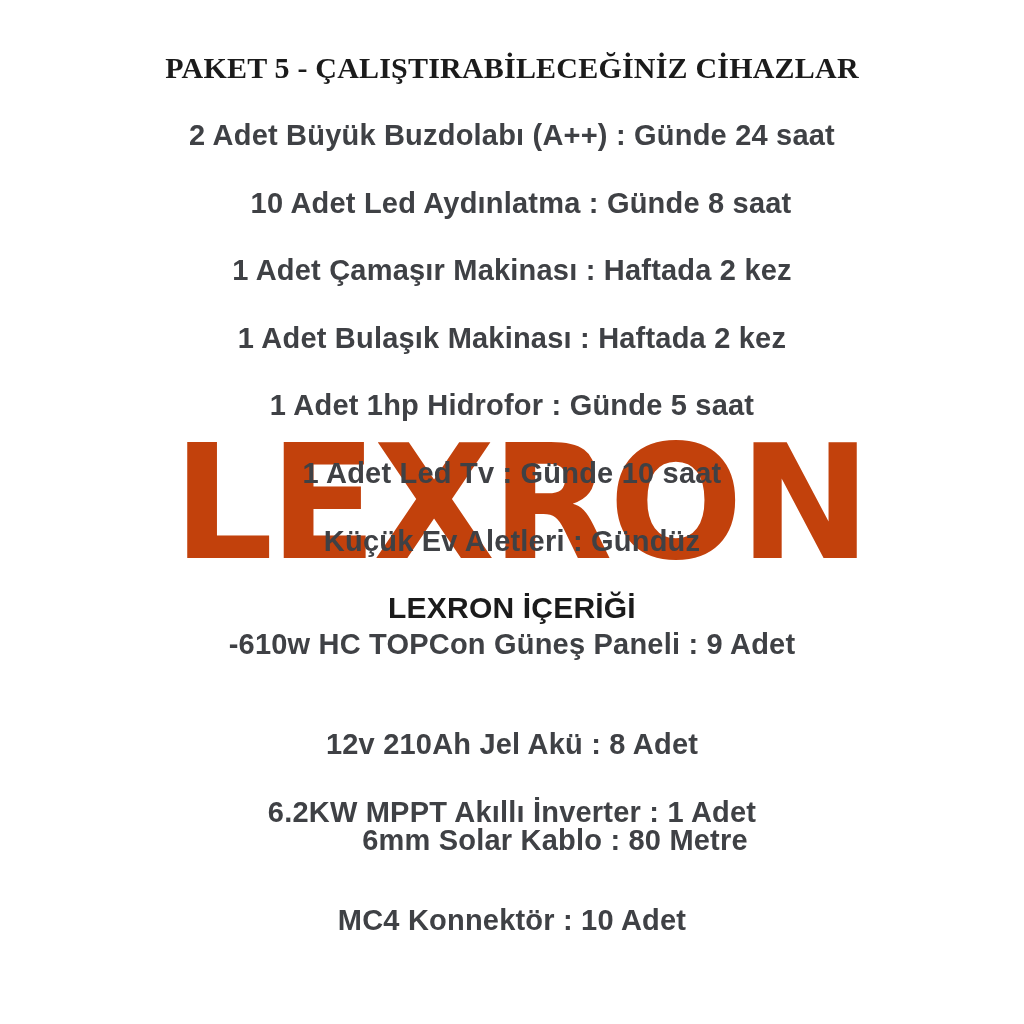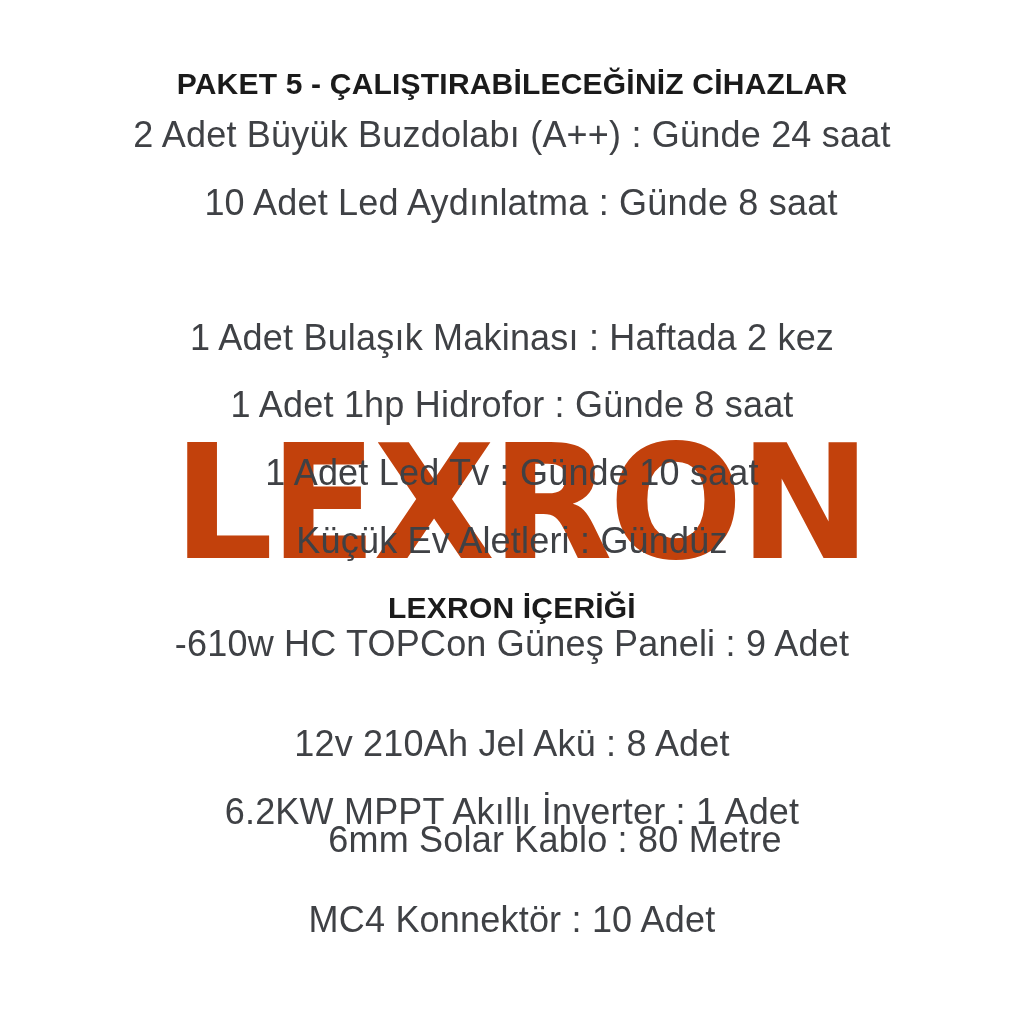--- a/index.html
+++ b/index.html
@@ -43,27 +43,27 @@
     z-index: 1;
     white-space: nowrap;
   }
   .heading {
     font-weight: bold;
     font-size: 30px;
     color: #1b1b1b;
     letter-spacing: 0.2px;
   }
   .item {
-    font-weight: 400;
-    font-size: 36px;
+    font-weight: 700;
+    font-size: 29px;
     color: #3f4145;
     letter-spacing: 0.2px;
   }
   
-  .l0  { top: 64px; }
+  .l0  { top: 48px; font-family: Liberation Serif, serif; }
   .l1  { top: 115px; }
   .l2  { top: 183px; padding-left: 9px; }
   .l3  { top: 250px; }
   .l4  { top: 318px; text-align: center; }
   .l5  { top: 385px; }
   .l6  { top: 453px; text-align: center; }
   .l7  { top: 521px; text-align: center; }
   .l8  { top: 588px; }
   .l9  { top: 624px; }
   .l10 { top: 724px; }
@@ -77,24 +77,25 @@
 <div class="page">
 
   <div class="watermark">LEXRON</div>
 
   <div class="line heading l0">PAKET 5 - ÇALIŞTIRABİLECEĞİNİZ CİHAZLAR</div>
 
   <div class="line item l1">2 Adet Büyük Buzdolabı (A++) : Günde 24 saat</div>
 
   <div class="line item l2">10 Adet Led Aydınlatma : Günde 8 saat</div>
 
+  <div class="line item l3">1 Adet Çamaşır Makinası : Haftada 2 kez</div>
 
   <div class="line item l4">1 Adet Bulaşık Makinası : Haftada 2 kez</div>
 
-  <div class="line item l5">1 Adet 1hp Hidrofor : Günde 8 saat</div>
+  <div class="line item l5">1 Adet 1hp Hidrofor : Günde 5 saat</div>
 
   <div class="line item l6">1 Adet Led Tv : Günde 10 saat</div>
 
   <div class="line item l7">Küçük Ev Aletleri : Gündüz</div>
 
   <div class="line heading l8">LEXRON İÇERİĞİ</div>
 
   <div class="line item l9">-610w HC TOPCon Güneş Paneli : 9 Adet</div>
 
   <div class="line item l10">12v 210Ah Jel Akü : 8 Adet</div>

